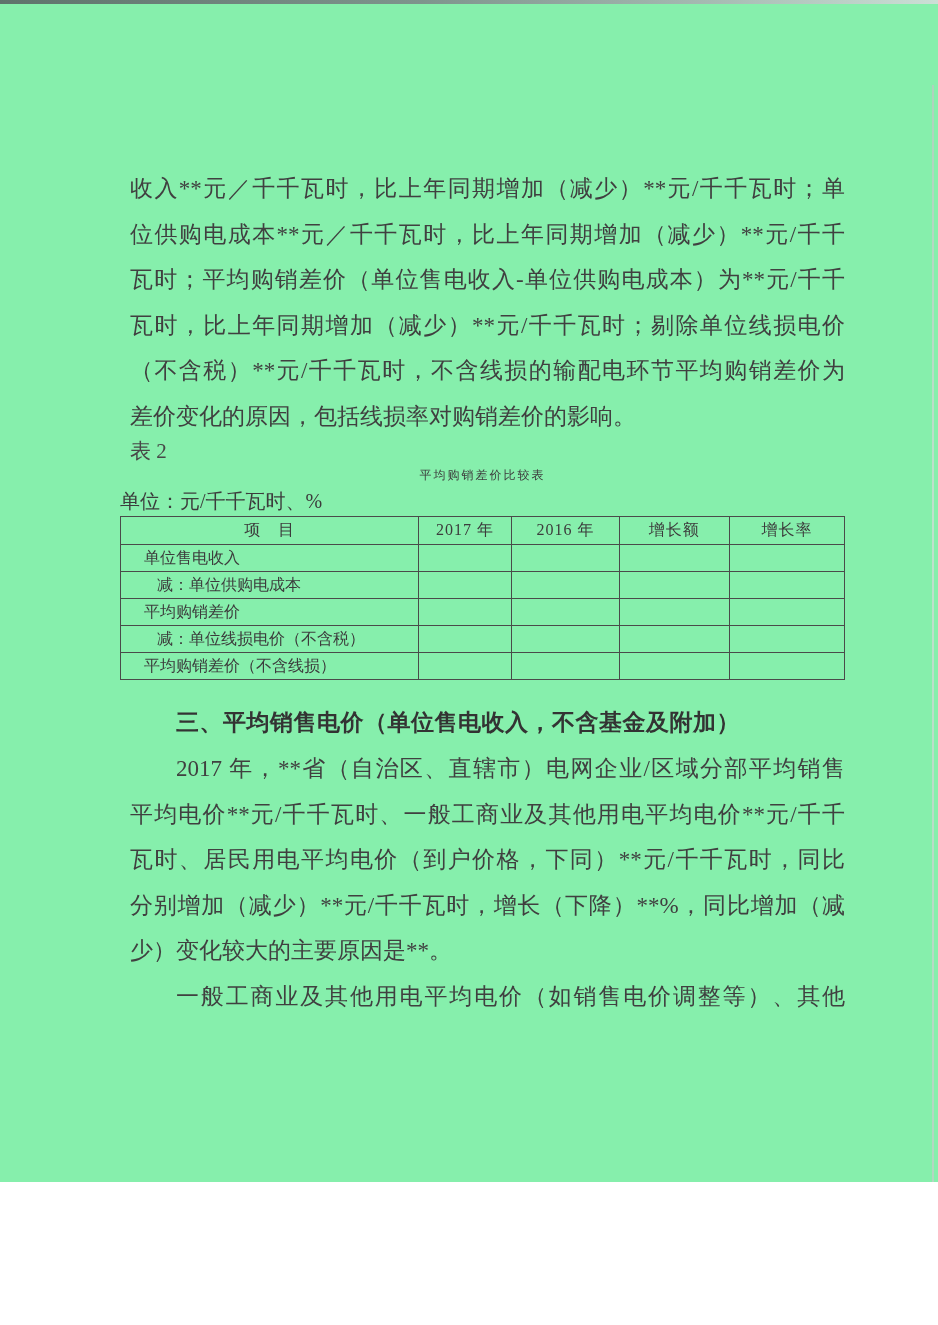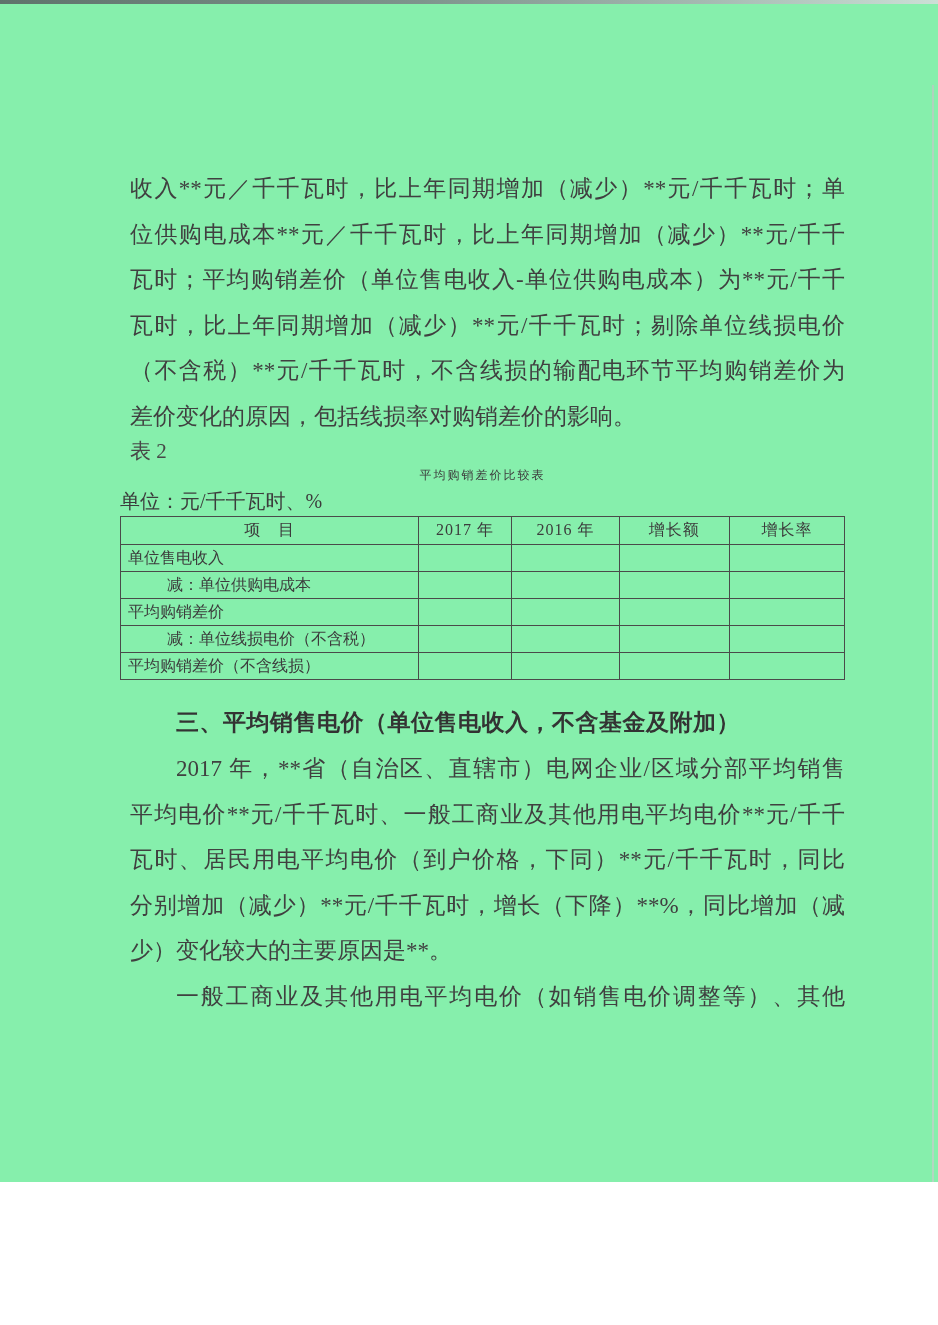--- a/index.html
+++ b/index.html
@@ -53,22 +53,22 @@
     border-collapse:collapse;width:725px;margin-top:2px;
     table-layout:fixed;
   }
   table.cmp th,table.cmp td{
     border:1.6px solid #4a4a4a;
     font-size:16px;font-weight:normal;color:#3c3c3c;
     padding:0 4px;height:27px;box-sizing:border-box;
     overflow:hidden;white-space:nowrap;
   }
   table.cmp th{height:28px;text-align:center;letter-spacing:1px;}
-  table.cmp td.item{text-align:left;padding-left:7px;}
-  table.cmp td.item.ind{padding-left:46px;}
+  table.cmp td.item{text-align:left;padding-left:23px;}
+  table.cmp td.item.ind{padding-left:36px;}
   
   .section-heading{
     font-size:23px;font-weight:bold;color:#333333;
     line-height:46px;padding-left:2em;margin-top:20px;
     letter-spacing:.5px;white-space:nowrap;
   }
   .page-number{
     position:absolute;left:0;width:100%;top:1186px;
     text-align:left;font-size:14px;color:#5a5a5a;letter-spacing:1px;
   }

